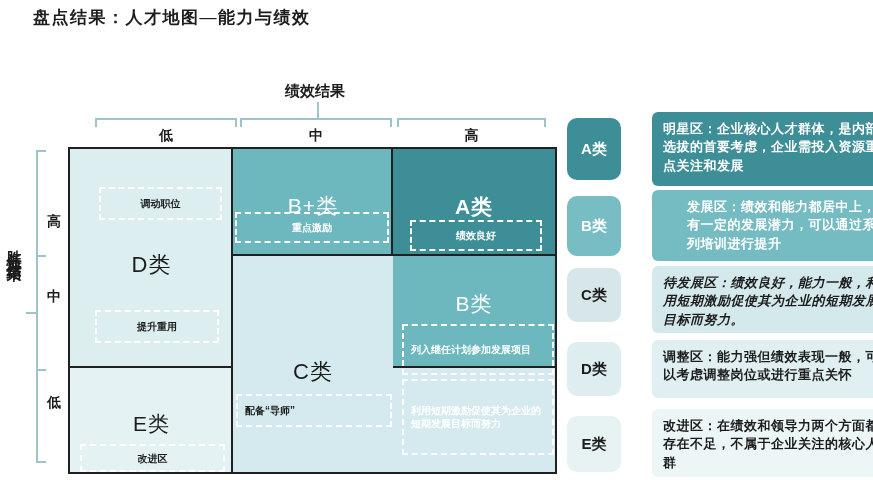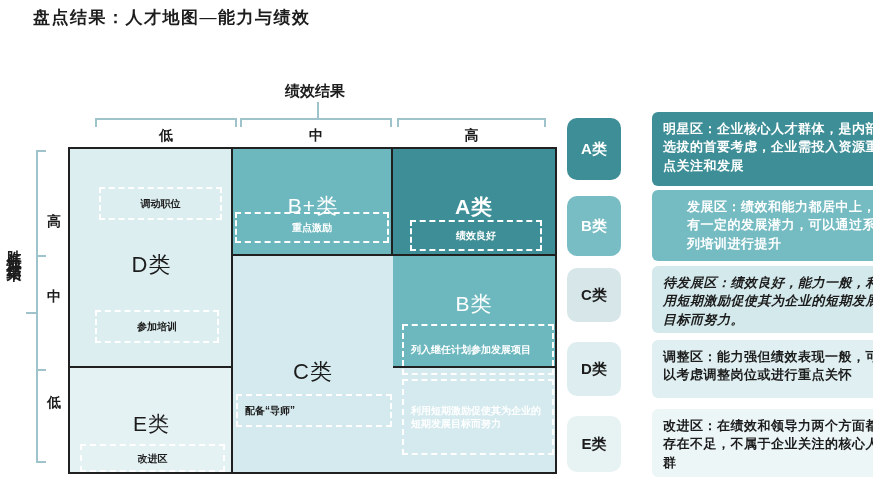--- a/index.html
+++ b/index.html
@@ -118,21 +118,21 @@
     <div class="cell cell-b"></div>
 
     <div class="cell-label lbl-dark lbl-d">D类</div>
     <div class="cell-label lbl-dark lbl-e">E类</div>
     <div class="cell-label lbl-bplus">B+类</div>
     <div class="cell-label lbl-a">A类</div>
     <div class="cell-label lbl-b">B类</div>
     <div class="cell-label lbl-dark lbl-c">C类</div>
 
     <div class="tag tag-black tag-d1">调动职位</div>
-    <div class="tag tag-black tag-d2">参加培训</div>
+    <div class="tag tag-black tag-d2">提升重用</div>
     <div class="tag tag-black tag-e1">改进区</div>
     <div class="tag tag-white tag-bp1">重点激励</div>
     <div class="tag tag-white tag-a1">绩效良好</div>
     <div class="tag tag-white tag-left tag-b1">列入继任计划参加发展项目</div>
     <div class="tag tag-white tag-left tag-b2">利用短期激励促使其为企业的短期发展目标而努力</div>
     <div class="tag tag-black tag-left tag-c1">配备“导师”</div>
   </div>
 
   <div class="badge bdg-a">A类</div>
   <div class="desc dsc-a">明星区：企业核心人才群体，是内部选拔的首要考虑，企业需投入资源重点关注和发展</div>

